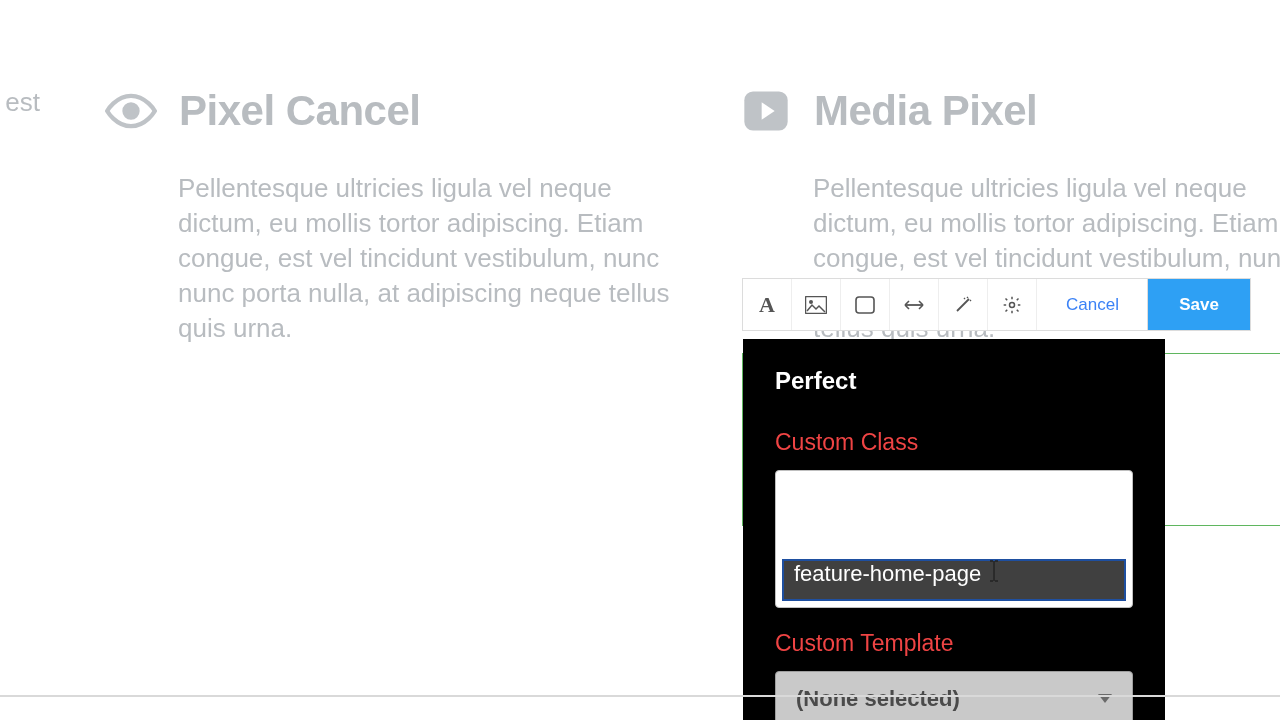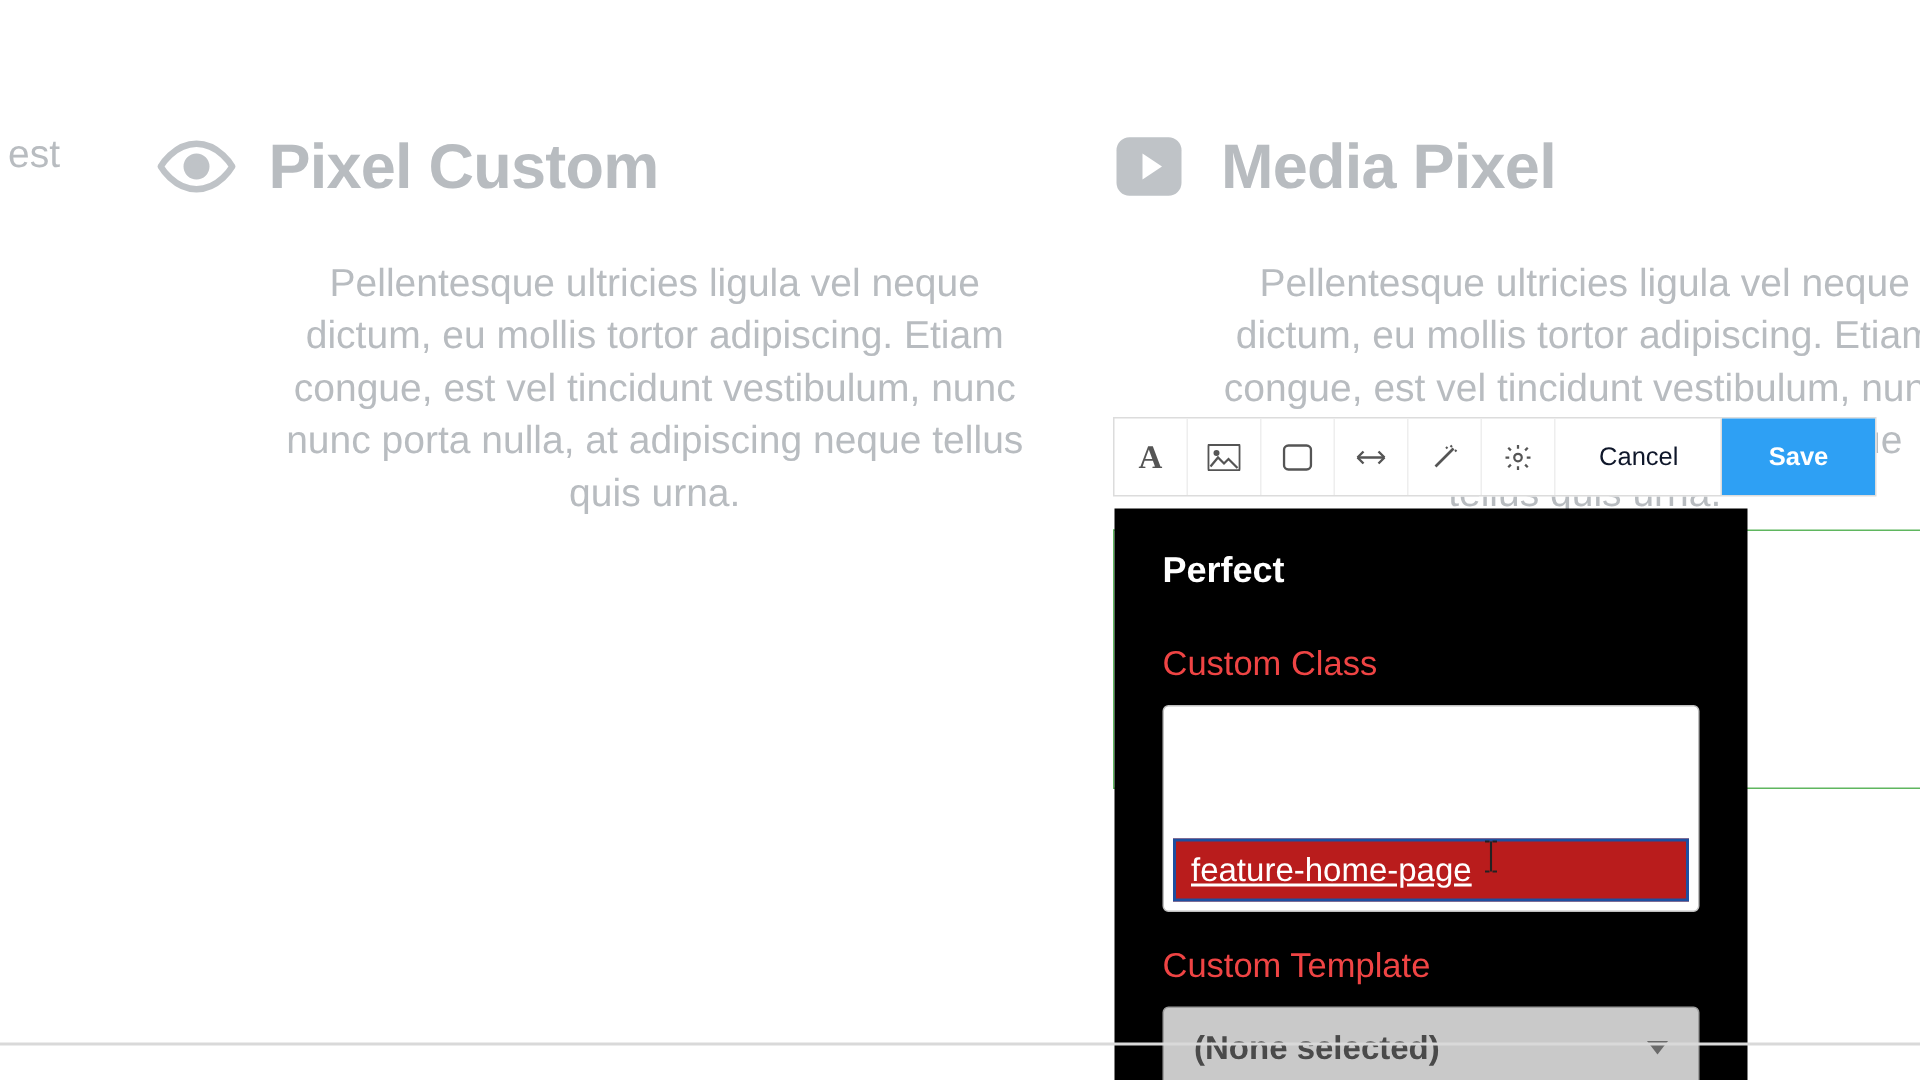--- a/index.html
+++ b/index.html
@@ -9,43 +9,43 @@
 
   
   .feature { position: absolute; top: 85px; }
   .feature-left-fragment { left: -180px; width: 220px; }
   .feature-left { left: 105px; width: 590px; }
   .feature-right { left: 740px; width: 560px; }
 
   .feature-header { display: flex; align-items: center; gap: 22px; margin-bottom: 34px; }
   .feature-icon { color: #bfc3c7; display: inline-flex; }
   .feature-title { font-size: 42px; font-weight: 600; color: #b8bcc0; letter-spacing: -0.5px; }
-  .feature-body { font-size: 26px; line-height: 1.35; color: #b8bcc0; font-weight: 300; margin-left: 73px; text-align: center; }
+  .feature-body { font-size: 26px; line-height: 1.35; color: #b8bcc0; font-weight: 300; margin-left: 73px; }
   .feature-left-fragment .feature-body { margin-left: 0; }
 
   
   .sel-line-h1 { position:absolute; left:742px; top:353px; width:538px; height:1px; background:#5fb65f; }
   .sel-line-h2 { position:absolute; left:742px; top:525px; width:538px; height:1px; background:#5fb65f; }
   .sel-line-v  { position:absolute; left:742px; top:353px; width:1px; height:173px; background:#5fb65f; }
 
   
   .toolbar { position: absolute; left: 742px; top: 278px; width: 509px; height: 53px; background: #fff; border: 1px solid #dcdcdc; display: flex; align-items: stretch; }
   .tool-btn { width: 49px; display:flex; align-items:center; justify-content:center; border-right: 1px solid #eee; color:#555; cursor:pointer; }
   .tool-btn:last-of-type { border-right:1px solid #dcdcdc; }
   .tool-label-btn { flex:0 0 auto; display:flex; align-items:center; justify-content:center; font-size:17px; font-weight:400; cursor:pointer; }
-  .cancel-btn { width:110px; color:#0f172a; border-right:1px solid #dcdcdc; }
+  .cancel-btn { width:110px; color:#3b82f6; border-right:1px solid #dcdcdc; }
   .save-btn { width:102px; background:#2ea0f4; color:#fff; font-weight:700; }
 
   
   .adv-panel { position:absolute; left:743px; top:339px; width:422px; background:#000; padding: 28px 32px 0 32px; color:#ccc; }
   .adv-heading { color:#fff; font-size:24px; font-weight:700; margin-bottom:34px; }
   .adv-label { color:#ef4444; font-size:23px; font-weight:400; margin-bottom:14px; }
 
   .class-box { background:#fff; border:1px solid #bfbfbf; border-radius:4px; padding:6px; height:138px; position:relative; margin-bottom:22px; }
-  .class-chip { position:absolute; left:6px; bottom:6px; right:6px; height:42px; background:#b91c1c; color:#fff; font-size:22px; display:flex; align-items:center; padding:0 10px; border: 2px solid #1e4fa0; text-decoration: underline; }
+  .class-chip { position:absolute; left:6px; bottom:6px; right:6px; height:42px; background:#404040; color:#fff; font-size:22px; display:flex; padding:0 10px; border: 2px solid #1e4fa0; }
   .text-cursor { position:absolute; left:987px; top:560px; font-size:20px; color:#222; pointer-events:none; }
 
   .template-select { background:#c9c9c9; border:1px solid #9e9e9e; border-radius:4px; height:55px; display:flex; align-items:center; justify-content:space-between; padding:0 20px; color:#4a4a4a; font-size:22px; font-weight:600; margin-bottom:0; cursor:pointer; }
   .chevron { width:0; height:0; border-left:7px solid transparent; border-right:7px solid transparent; border-top:9px solid #6a6a6a; }
 
   .footer-line { position:absolute; left:0; top:695px; width:1280px; height:2px; background:#d9d9d9; }
 
   svg { display:block; }
 </style>
 </head>
@@ -58,21 +58,21 @@
   </div>
 
   <div class="feature feature-left">
     <div class="feature-header">
       <span class="feature-icon">
         <svg width="52" height="52" viewBox="0 0 24 24" fill="none" stroke="#bfc3c7" stroke-width="2">
           <path d="M1 12s4-7 11-7 11 7 11 7-4 7-11 7S1 12 1 12z"></path>
           <circle cx="12" cy="12" r="3" fill="#bfc3c7"></circle>
         </svg>
       </span>
-      <span class="feature-title">Pixel Custom</span>
+      <span class="feature-title">Pixel Cancel</span>
     </div>
     <div class="feature-body">Pellentesque ultricies ligula vel neque dictum, eu mollis tortor adipiscing. Etiam congue, est vel tincidunt vestibulum, nunc nunc porta nulla, at adipiscing neque tellus quis urna.</div>
   </div>
 
   <div class="feature feature-right">
     <div class="feature-header">
       <span class="feature-icon">
         <svg width="52" height="52" viewBox="0 0 24 24">
           <rect x="2" y="3" width="20" height="18" rx="4" fill="#bfc3c7"></rect>
           <path d="M10 8l6 4-6 4z" fill="#fff"></path>

